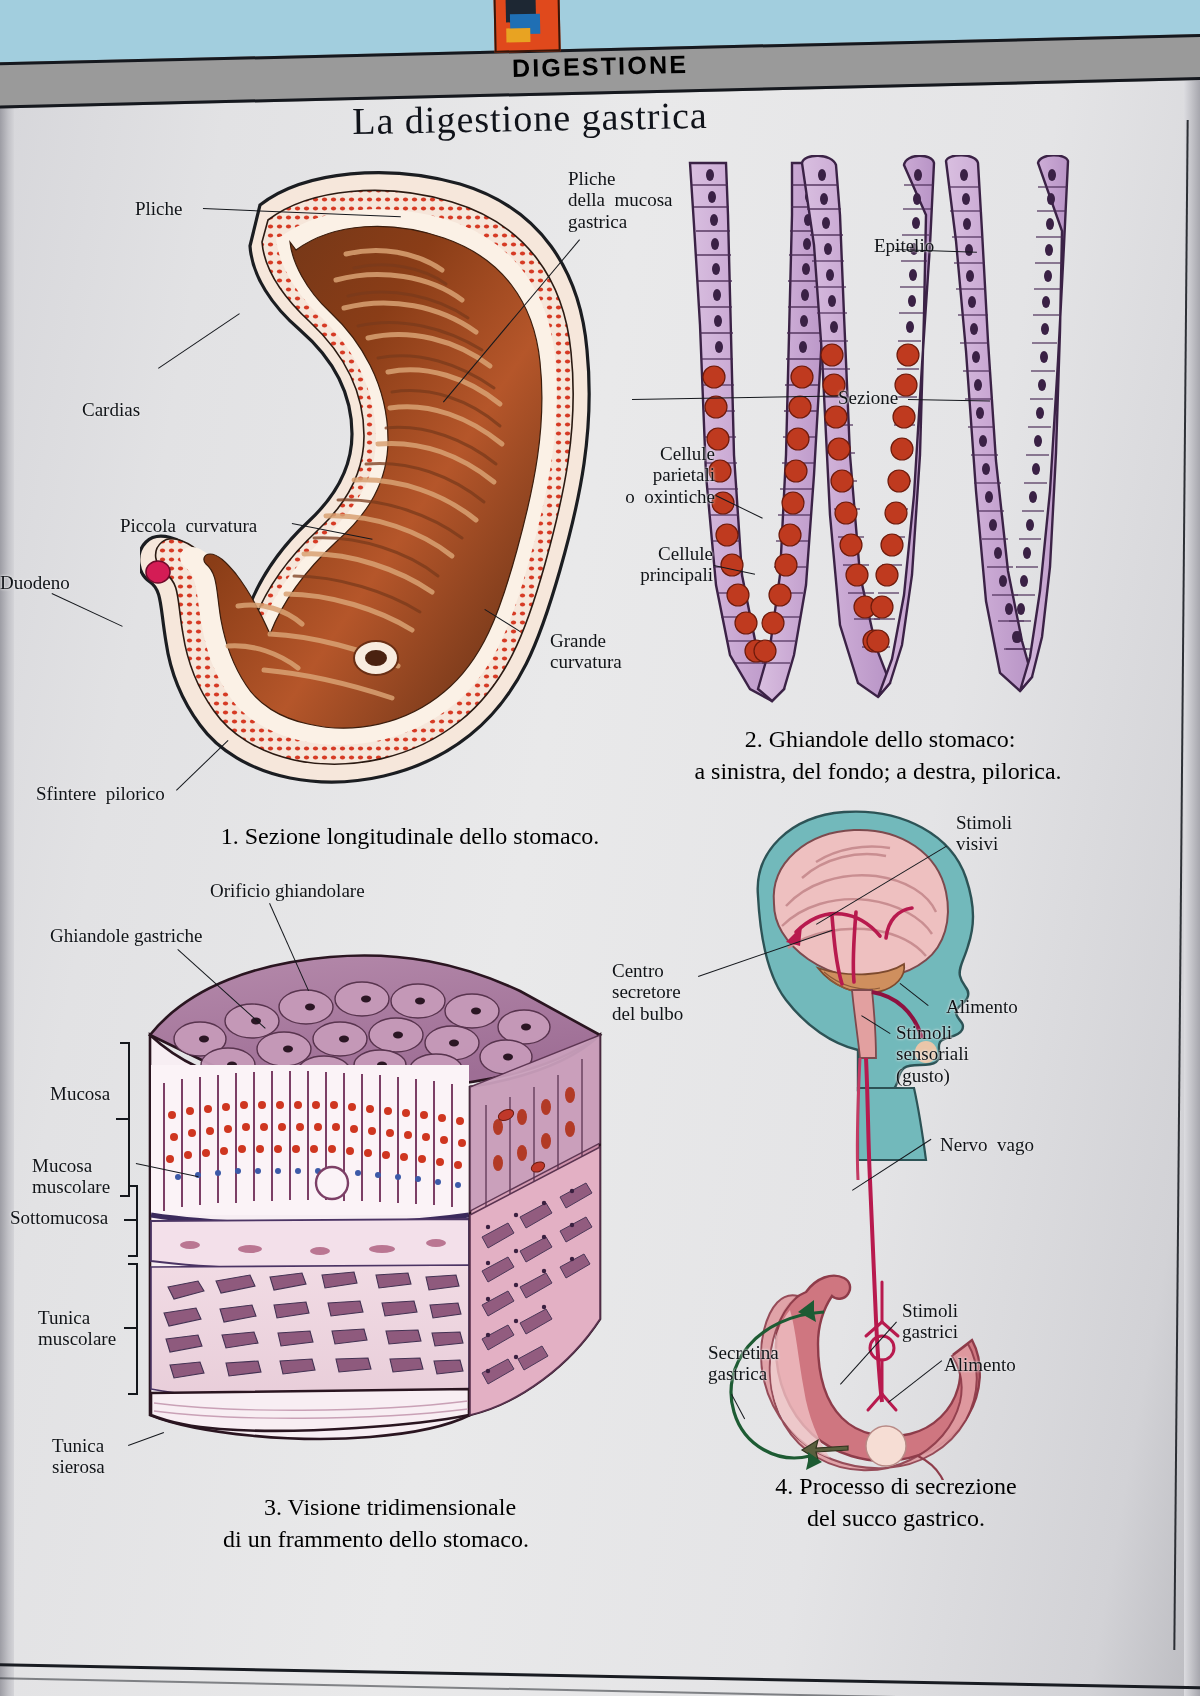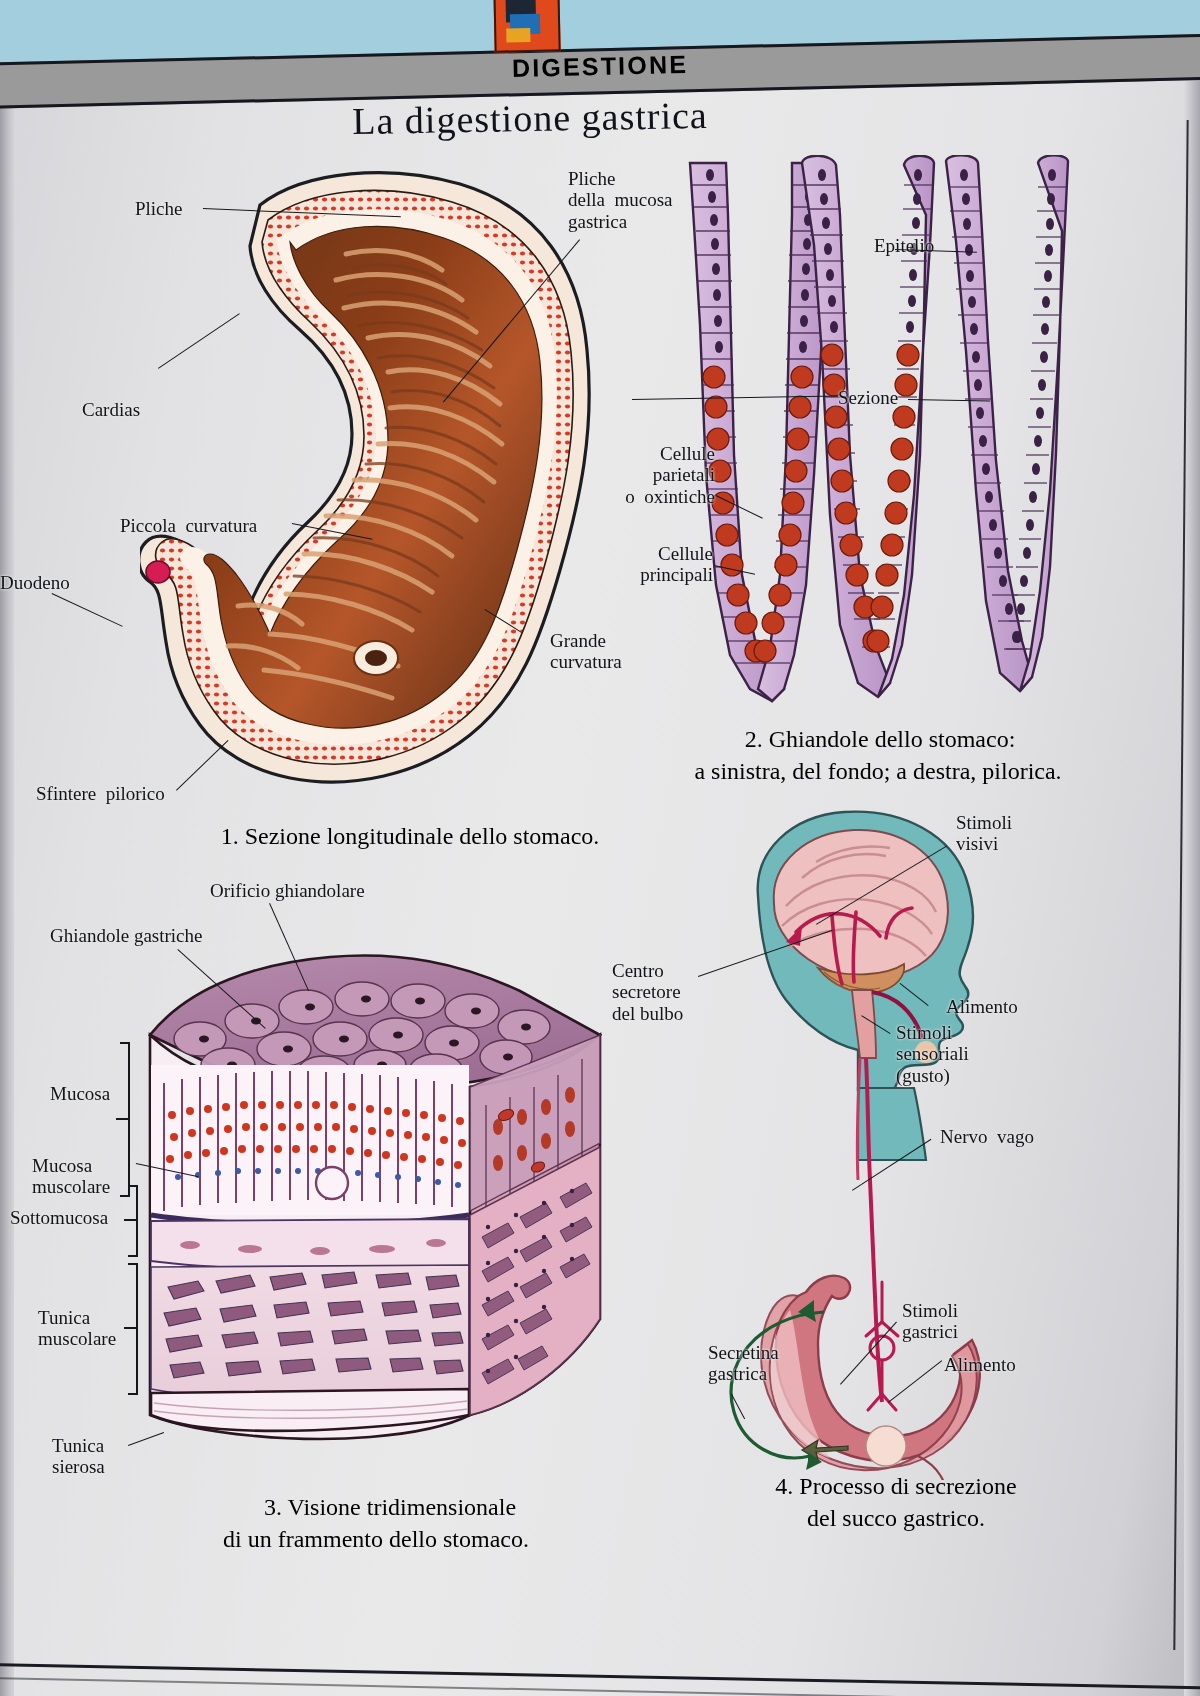--- a/index.html
+++ b/index.html
@@ -920,21 +920,21 @@
     <div class="ldr" style="left:8px;top:176px;width:142px;transform:rotate(-19deg);"></div>
 
     <div class="lbl" style="left:256px;top:196px;">Alimento</div>
     <div class="ldr" style="left:238px;top:206px;width:36px;transform:rotate(-142deg);"></div>
 
     <div class="lbl" style="left:206px;top:222px;">Stimoli
 sensoriali
 (gusto)</div>
     <div class="ldr" style="left:200px;top:234px;width:34px;transform:rotate(-148deg);"></div>
 
-    <div class="lbl" style="left:250px;top:326px;">Nervo  vago</div>
+    <div class="lbl" style="left:250px;top:334px;">Nervo  vago</div>
     <div class="ldr" style="left:162px;top:390px;width:94px;transform:rotate(-33deg);"></div>
 
     <div class="lbl" style="left:212px;top:500px;">Stimoli
 gastrici</div>
     <div class="ldr" style="left:150px;top:584px;width:84px;transform:rotate(-48deg);"></div>
 
     <div class="lbl" style="left:254px;top:554px;">Alimento</div>
     <div class="ldr" style="left:198px;top:602px;width:68px;transform:rotate(-38deg);"></div>
 
     <div class="lbl" style="left:18px;top:542px;">Secretina

